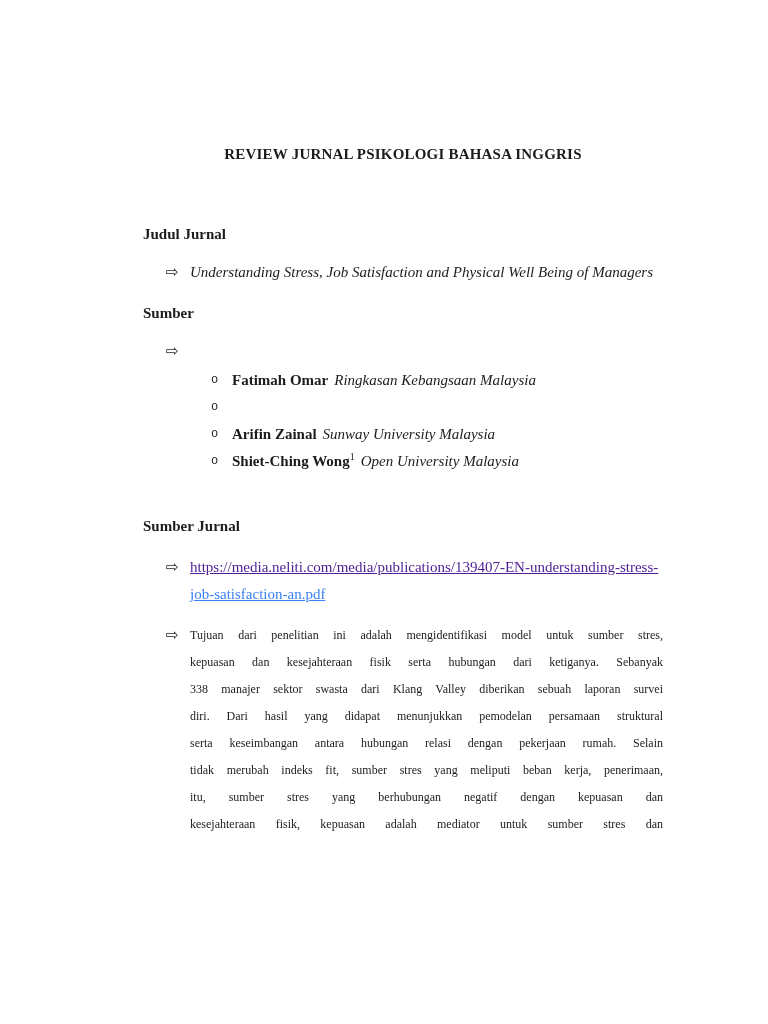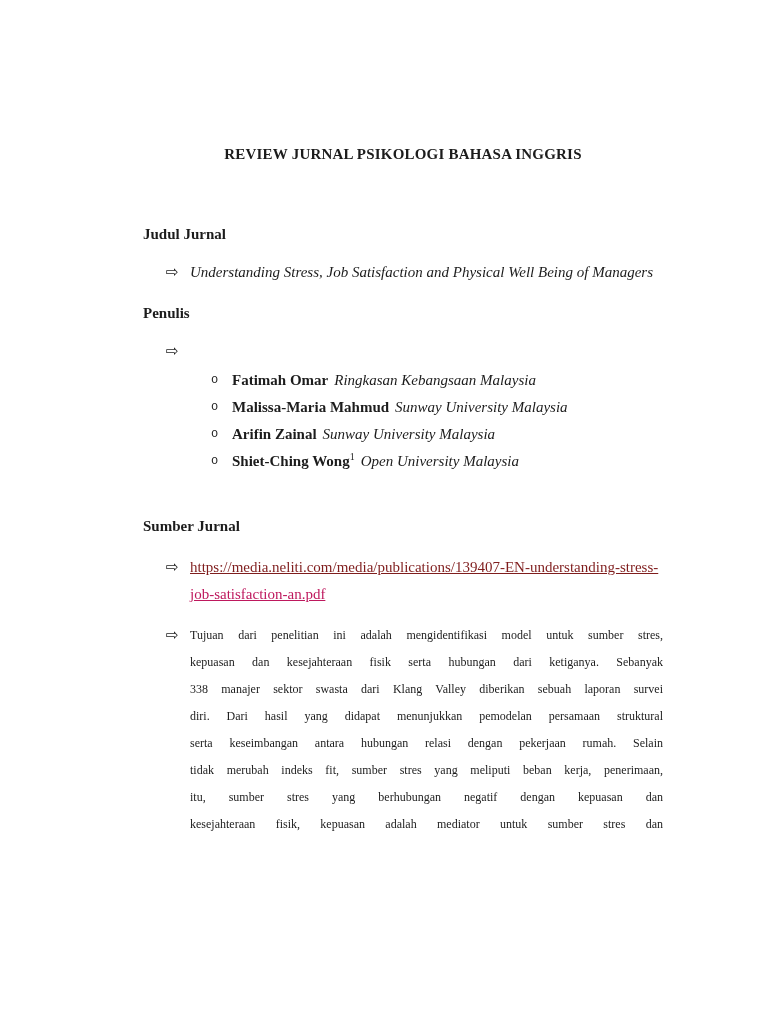--- a/index.html
+++ b/index.html
@@ -75,58 +75,57 @@
 
   <div class="title">REVIEW JURNAL PSIKOLOGI BAHASA INGGRIS</div>
 
   <div class="h h-judul">Judul Jurnal</div>
 
   <div class="item item-judul">
     <span class="arrow">⇨</span>
     <span class="item-text journal-title">Understanding Stress, Job Satisfaction and Physical Well Being of Managers</span>
   </div>
 
-  <div class="h h-penulis">Penulis</div>
+  <div class="h h-penulis">Sumber</div>
 
   <div class="item item-empty">
     <span class="arrow">⇨</span>
     <span class="item-text"></span>
   </div>
 
   <div class="authors">
 
     <div class="author-row">
       <span class="obullet">o</span>
       <span><span class="author-name">Fatimah Omar</span><sup></sup><span class="author-aff">Ringkasan Kebangsaan Malaysia</span></span>
     </div>
 
     <div class="author-row">
       <span class="obullet">o</span>
-      <span><span class="author-name">Malissa-Maria Mahmud</span><sup></sup><span class="author-aff">Sunway University Malaysia</span></span>
     </div>
 
     <div class="author-row">
       <span class="obullet">o</span>
       <span><span class="author-name">Arifin Zainal</span><sup></sup><span class="author-aff">Sunway University Malaysia</span></span>
     </div>
 
     <div class="author-row">
       <span class="obullet">o</span>
       <span><span class="author-name">Shiet-Ching Wong</span><sup>1</sup><span class="author-aff">Open University Malaysia</span></span>
     </div>
 
   </div>
 
   <div class="h h-sumber">Sumber Jurnal</div>
 
   <div class="item item-link">
     <span class="arrow">⇨</span>
     <span class="item-text">
-      <div class="link-line link" style="color: #7f1d1d;">https://media.neliti.com/media/publications/139407-EN-understanding-stress-</div>
-      <div class="link-line link" style="color: #be185d;">job-satisfaction-an.pdf</div>
+      <div class="link-line link" style="color: #4c1d95;">https://media.neliti.com/media/publications/139407-EN-understanding-stress-</div>
+      <div class="link-line link" style="color: #3b82f6;">job-satisfaction-an.pdf</div>
     </span>
   </div>
 
 
   <div class="item item-abstrak">
     <span class="arrow">⇨</span>
     <span class="item-text">
       <div class="para-line">Tujuan dari penelitian ini adalah mengidentifikasi model untuk sumber stres,</div>
       <div class="para-line">kepuasan dan kesejahteraan fisik serta hubungan dari ketiganya. Sebanyak</div>
       <div class="para-line">338 manajer sektor swasta dari Klang Valley diberikan sebuah laporan survei</div>

